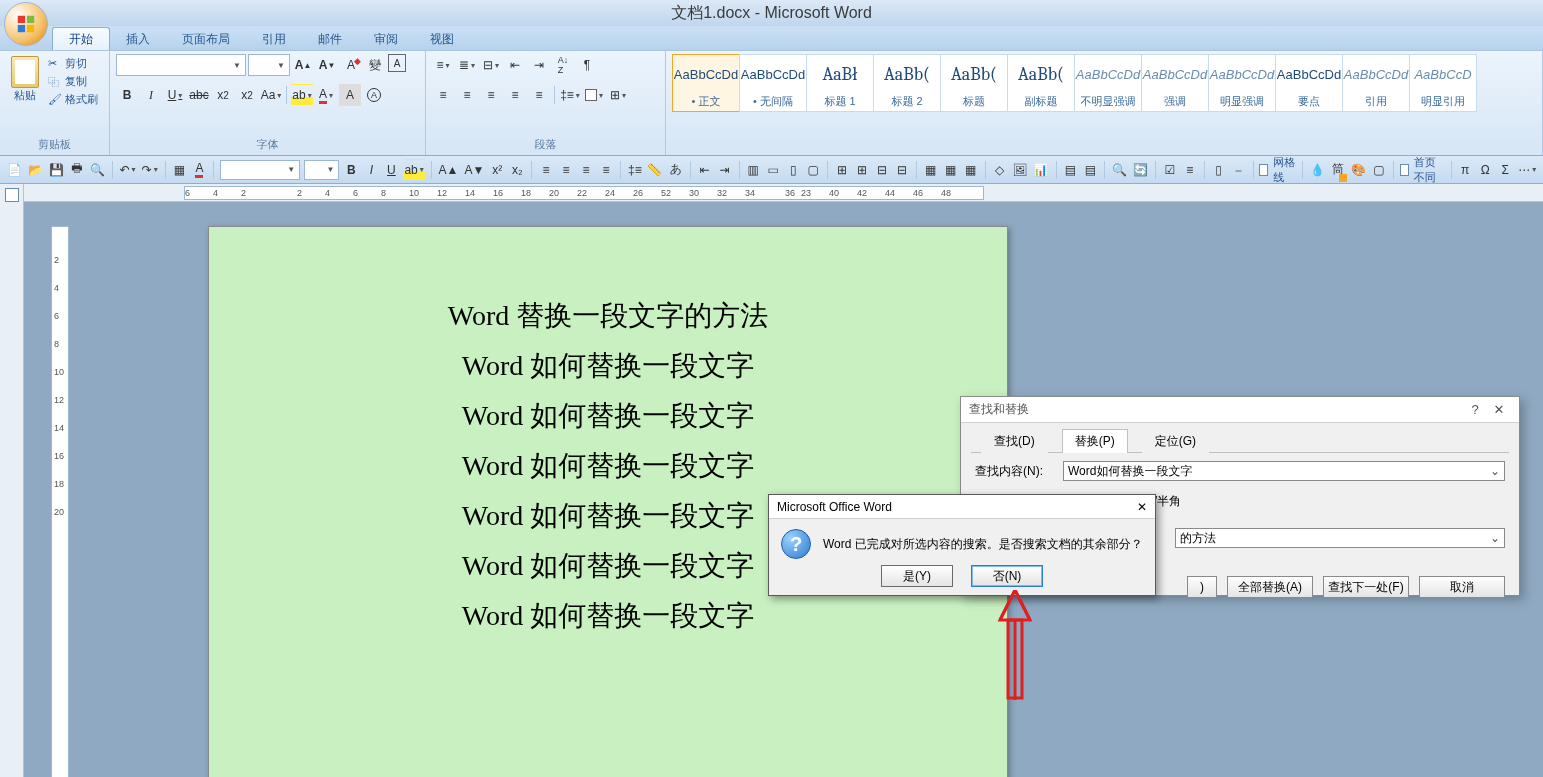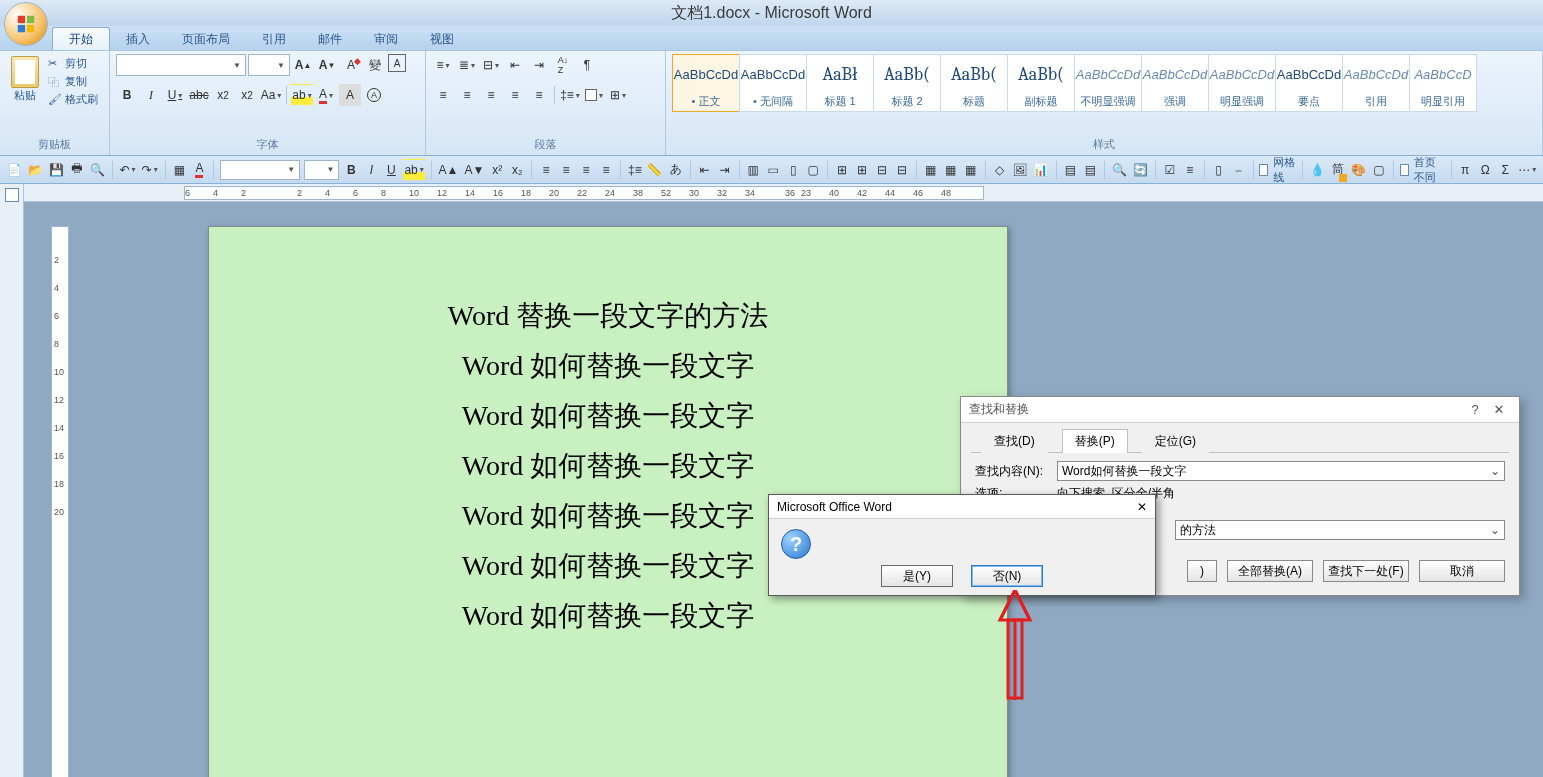--- a/index.html
+++ b/index.html
@@ -74,21 +74,21 @@
 
     
     .fr-dialog { position: absolute; left: 960px; top: 396px; width: 560px; height: 200px; background: #f0f0f0; border: 1px solid #8a8a8a; box-shadow: 4px 4px 10px rgba(0,0,0,0.25); }
     .fr-title { height: 26px; background: #fff; border-bottom: 1px solid #d0d0d0; display: flex; align-items: center; padding: 0 8px; font-size: 12px; color: #555; }
     .fr-title .spacer { flex: 1; }
     .fr-title .tbtn { width: 24px; text-align: center; color: #555; font-size: 13px; }
     .fr-tabs { display: flex; padding: 6px 10px 0; gap: 14px; border-bottom: 1px solid #c0c0c0; margin: 0 10px; }
     .fr-tab { padding: 3px 12px; font-size: 12px; background: #f0f0f0; border: 1px solid transparent; border-bottom: none; margin-bottom: -1px; }
     .fr-tab.active { background: #fff; border-color: #c0c0c0; }
     .fr-body { padding: 8px 14px; font-size: 12px; }
-    .fr-row { display: flex; align-items: center; margin-bottom: 4px; gap: 6px; }
+    .fr-row { display: flex; align-items: center; margin-bottom: 12px; gap: 12px; }
     .fr-row label { width: 76px; }
     .fr-input { flex: 1; height: 20px; border: 1px solid #8a8a8a; background: #fff; padding: 0 4px; font-size: 12px; display:flex; align-items:center; }
     .fr-input .dd { margin-left:auto; color:#555; }
     .fr-btns { display: flex; gap: 10px; justify-content: flex-end; padding: 8px 14px; }
     .fr-btn { min-width: 86px; height: 22px; border: 1px solid #8a8a8a; background: linear-gradient(#fff, #e4e4e4); font-size: 12px; display: inline-flex; align-items: center; justify-content: center; }
 
     
     .alert { position: absolute; left: 768px; top: 494px; width: 388px; height: 102px; background: #f0f0f0; border: 1px solid #5a5a5a; box-shadow: 3px 3px 8px rgba(0,0,0,0.4); z-index: 30; }
     .alert-title { height: 24px; background: #fff; display: flex; align-items: center; padding: 0 8px; font-size: 12px; border-bottom: 1px solid #d0d0d0; }
     .alert-title .spacer { flex: 1; }
@@ -269,21 +269,20 @@
         </div>
         <div class="style-tile italic">
           <div class="style-preview">AaBbCcDd</div>
           <div class="style-name">引用</div>
         </div>
         <div class="style-tile italic">
           <div class="style-preview">AaBbCcD</div>
           <div class="style-name">明显引用</div>
         </div>
       </div>
-    <div class="group-label">样式</div>
   </div>
 </div>
 
 <div class="qat2">
   <div class="rb-btn">📄</div>
   <div class="rb-btn">📂</div>
   <div class="rb-btn">💾</div>
   <div class="rb-btn">🖶</div>
   <div class="rb-btn">🔍</div>
   <div class="sep"></div>
@@ -386,21 +385,21 @@
           <span style="left: 168px;">6</span>
           <span style="left: 196px;">8</span>
           <span style="left: 224px;">10</span>
           <span style="left: 252px;">12</span>
           <span style="left: 280px;">14</span>
           <span style="left: 308px;">16</span>
           <span style="left: 336px;">18</span>
           <span style="left: 364px;">20</span>
           <span style="left: 392px;">22</span>
           <span style="left: 420px;">24</span>
-          <span style="left: 448px;">38</span>
+          <span style="left: 448px;">26</span>
           <span style="left: 476px;">52</span>
           <span style="left: 504px;">30</span>
           <span style="left: 532px;">32</span>
           <span style="left: 560px;">34</span>
           <span style="left: 600px;">36</span>
           <span style="left: 616px;">23</span>
           <span style="left: 644px;">40</span>
           <span style="left: 672px;">42</span>
           <span style="left: 700px;">44</span>
           <span style="left: 728px;">46</span>
@@ -479,20 +478,21 @@
 </div>
 
 <div class="alert">
   <div class="alert-title">
     <span>Microsoft Office Word</span>
     <span class="spacer"></span>
     <span>✕</span>
   </div>
   <div class="alert-body">
     <div class="q-icon">?</div>
+    <div>Word 已完成对所选内容的搜索。是否搜索文档的其余部分？</div>
   </div>
   <div class="alert-btns">
     <div class="alert-btn">是(Y)</div>
     <div class="alert-btn focus">否(N)</div>
   </div>
 </div>
 
 <svg class="arrow" width="50" height="110">
   <path d="M25 110 L25 30 L10 30 L25 0 L40 30 L25 30" fill="none" stroke="#e02020" stroke-width="3"></path>
   <path d="M10 30 L25 0 L40 30" fill="none" stroke="#e02020" stroke-width="3"></path>

